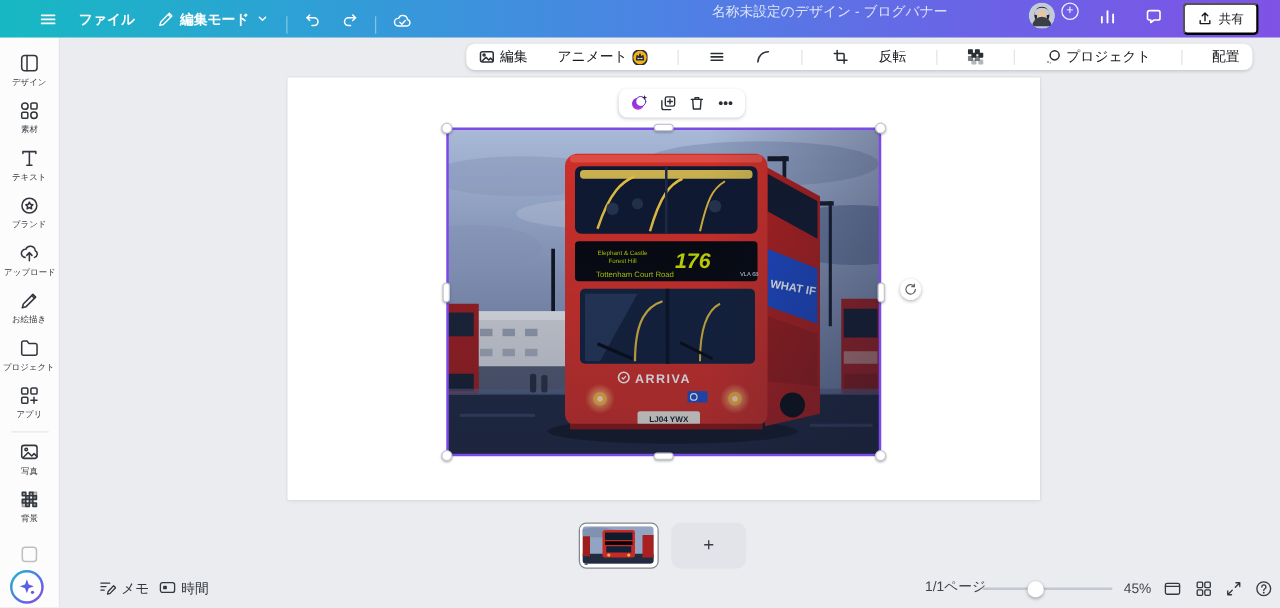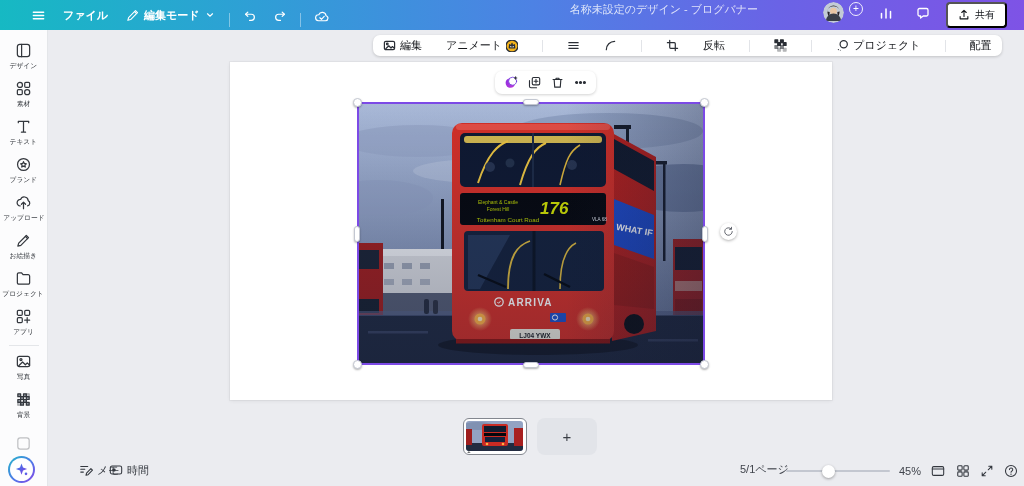--- a/index.html
+++ b/index.html
@@ -534,29 +534,29 @@
     </div>
   </div>
 
   <div class="sbar-btn" style="left:79px">
     <svg width="14" height="14" viewBox="0 0 16 16">
         <path d="M2 4h8M2 7.2h4.6M2 10.4h3"></path>
         <path d="M8.6 11.6l5-5.2 1.8 1.8-5 5.2-2.4.6z"></path>
       </svg>
     <span>メモ</span>
   </div>
-  <div class="sbar-btn" style="left:109px">
+  <div class="sbar-btn" style="left:127px">
     <svg width="14" height="14" viewBox="0 0 16 16">
         <rect x="1.5" y="3.5" width="13" height="9" rx="2"></rect>
         <rect x="4" y="6.3" width="3.4" height="3.4" rx=".8" fill="#33373e" stroke="none"></rect>
       </svg>
     <span>時間</span>
   </div>
 
-  <span class="page-indicator">5/1ページ</span>
+  <span class="page-indicator">1/1ページ</span>
   <div class="zoom-track"></div>
   <div class="zoom-handle"></div>
   <span class="zoom-value">45%</span>
 
   <div class="sbar-icon" style="left:931px">
     <svg width="14" height="14" viewBox="0 0 16 16">
         <rect x="1.5" y="3" width="13" height="10" rx="1.6"></rect>
         <path d="M1.5 5.8h13"></path>
       </svg>
   </div>

